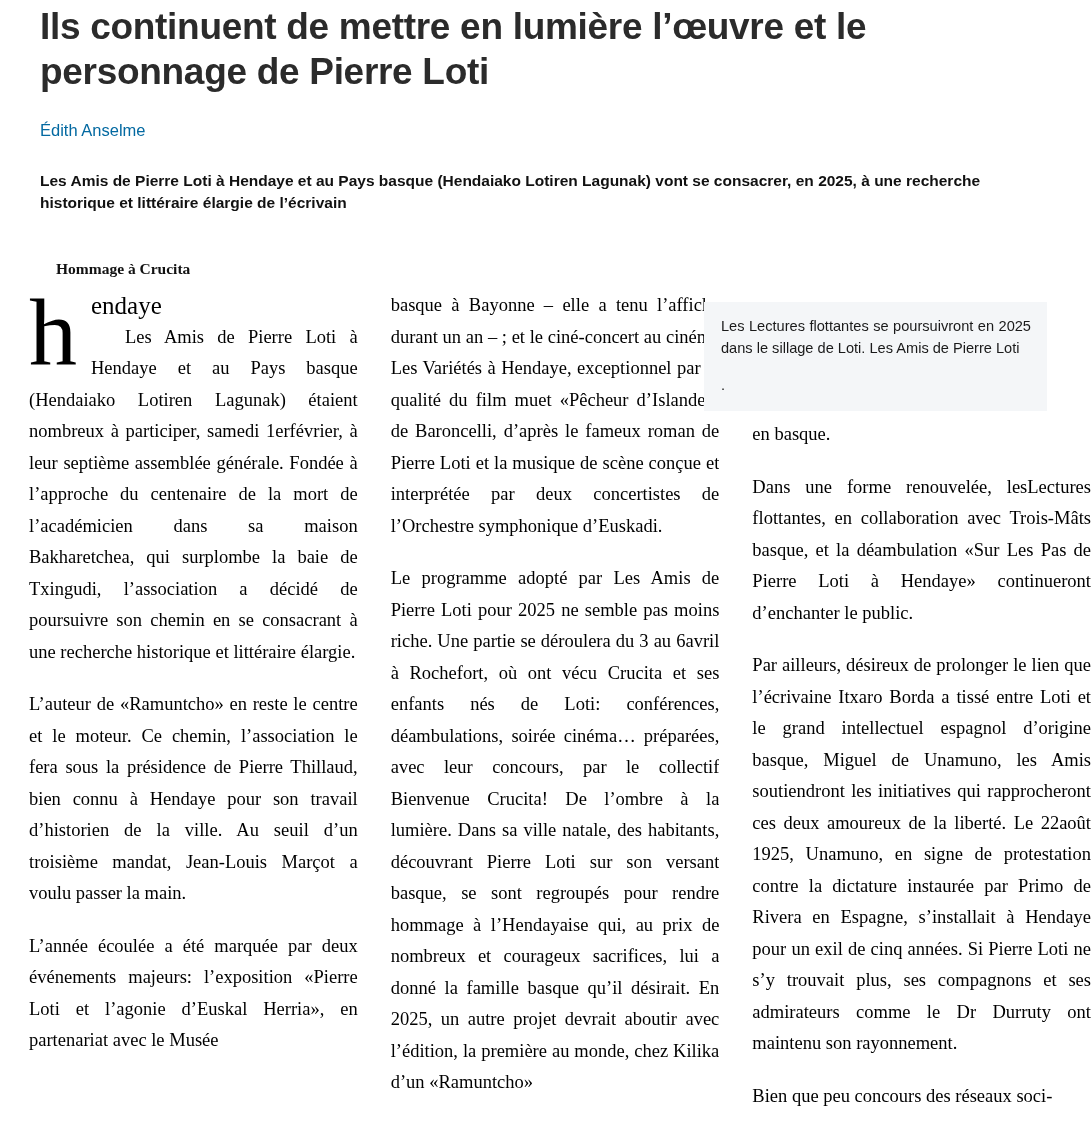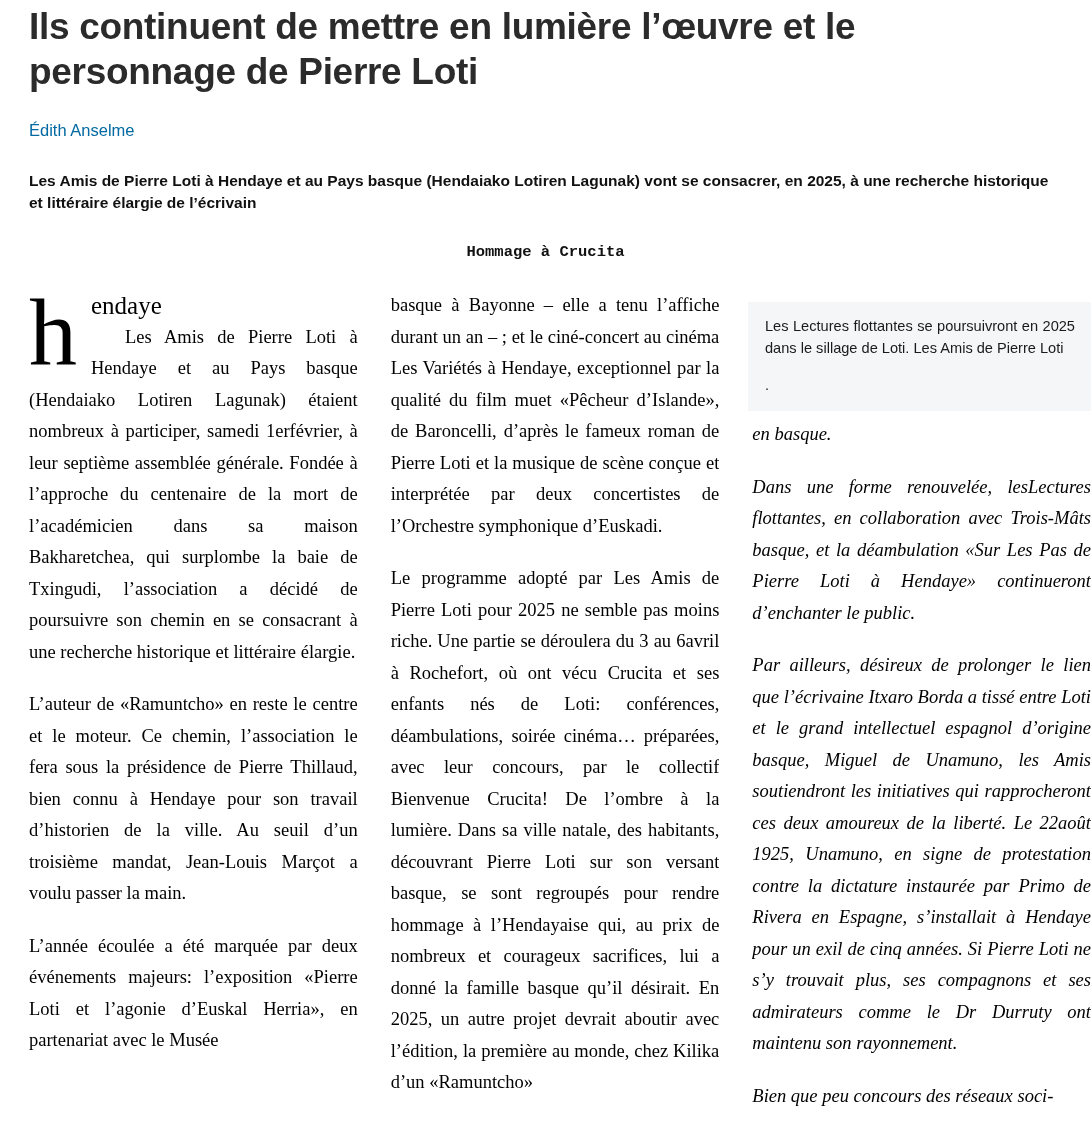--- a/index.html
+++ b/index.html
@@ -17,21 +17,21 @@
 
   .page {
     position: relative;
     width: 1091px;
     height: 1140px;
     box-sizing: border-box;
   }
 
   
   .masthead {
-    padding: 0 29px;
+    padding: 0 40px;
   }
 
   .headline {
     font-family: "Liberation Sans", "DejaVu Sans", sans-serif;
     font-weight: bold;
     font-size: 37px;
     line-height: 1.22;
     color: #2b2b2b;
     letter-spacing: -0.3px;
     margin: 0;
@@ -54,49 +54,48 @@
     font-weight: bold;
     font-size: 15.5px;
     line-height: 1.45;
     color: #111111;
     margin: 0;
     padding-top: 28px;
     max-width: 1030px;
   }
 
   .subhead {
-    font-family: Liberation Mono, monospace;
+    font-family: Liberation Serif, serif;
     font-weight: bold;
     font-size: 15.5px;
     line-height: 1.4;
     color: #111111;
-    margin: 0;
+    margin: 16px;
     padding-top: 27px;
-    text-align: center;
   }
 
   
   .columns {
     position: absolute;
     top: 290px;
     left: 29px;
     width: 1062px;
     height: 850px;
     display: flex;
     gap: 33px;
     align-items: flex-start;
   }
 
   .col {
     width: 329px;
     height: 850px;
     overflow: hidden;
     position: relative;
   }
-  .col-3 { width: 339px; font-style: italic; }
+  .col-3 { width: 339px; }
 
   .col p {
     margin: 0 0 21px 0;
     font-family: "Liberation Serif", "DejaVu Serif", serif;
     font-size: 18.5px;
     line-height: 31.5px;
     text-align: justify;
     text-justify: inter-word;
     color: #000000;
     hyphens: manual;
@@ -120,21 +119,21 @@
   .kicker {
     display: block;
     font-size: 25px;
     line-height: 31.5px;
   }
   .lead-indent { display: inline-block; width: 34px; }
 
   
   .callout {
     position: absolute;
-    left: 748px;
+    left: 704px;
     top: 302px;
     width: 343px;
     height: 109px;
     background: #f4f6f8;
     box-sizing: border-box;
     padding: 14px 16px 0 17px;
   }
   .callout-text {
     font-family: "Liberation Sans", "DejaVu Sans", sans-serif;
     font-size: 14.6px;

